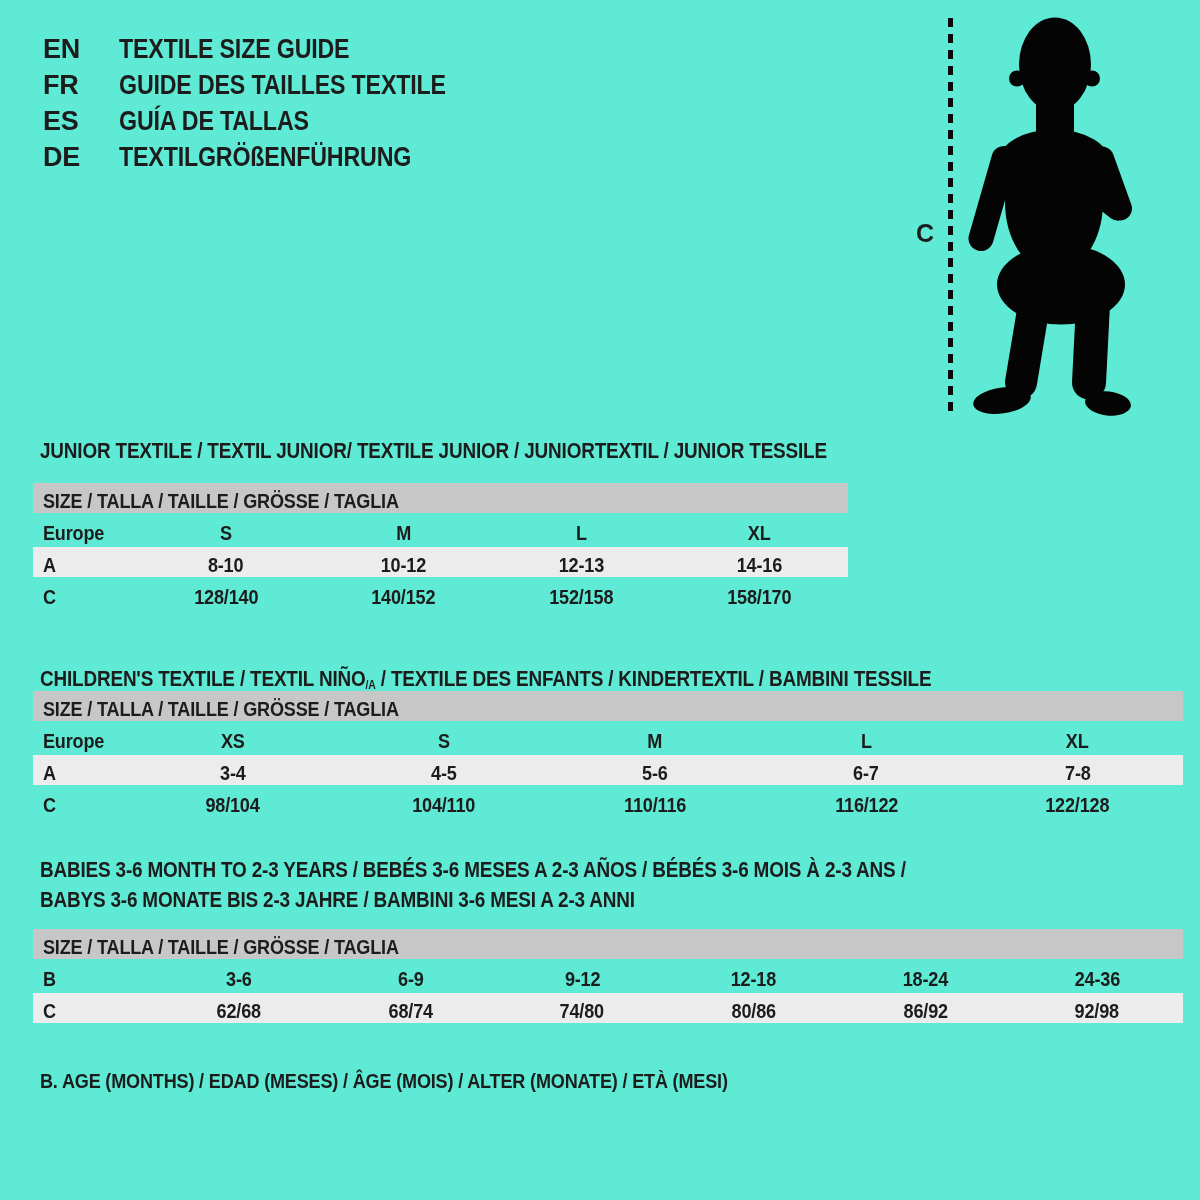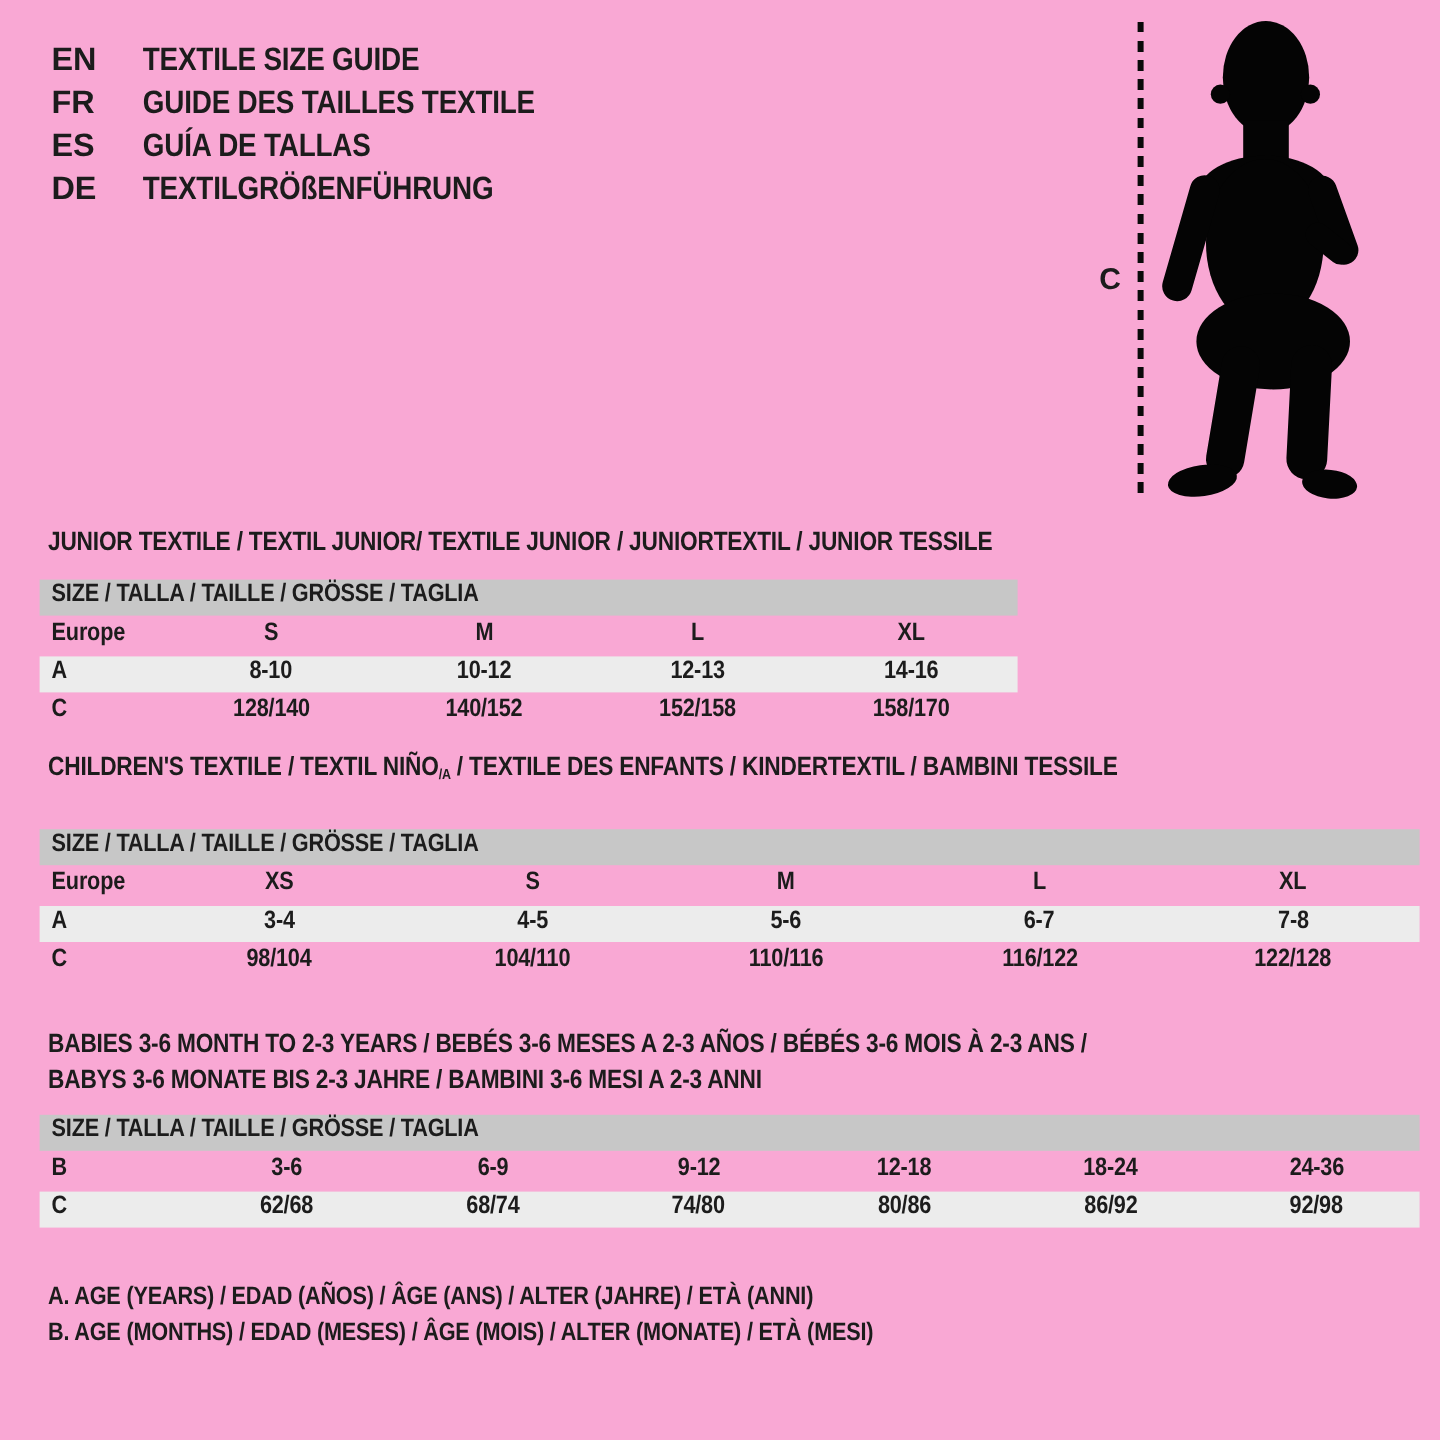--- a/index.html
+++ b/index.html
@@ -1,16 +1,16 @@
 <!DOCTYPE html>
 <html><head>
 <meta charset="utf-8">
 <style>
   html,body{margin:0;padding:0;background:#ffffff;}
-  #canvas{position:relative;width:1200px;height:1200px;background:#f9a8d4;overflow:hidden;
+  #canvas{position:relative;width:1200px;height:1200px;background:#5eead4;overflow:hidden;
           font-family:"Liberation Sans",sans-serif;font-weight:bold;color:#1c1c1c;
           letter-spacing:-0.2px;}
   
   .cl{display:inline-block;transform:scaleX(0.86);transform-origin:0 50%;white-space:nowrap;}
   .cx{display:inline-block;transform:scaleX(0.86);transform-origin:50% 50%;white-space:nowrap;}
   
   #lang-block{position:absolute;left:43px;top:31px;}
   .lang-row{display:flex;line-height:36px;font-size:27px;}
   .lang-code{width:76px;}
   
@@ -19,21 +19,21 @@
   #c-label{position:absolute;left:916px;top:219px;font-size:25px;}
   #silhouette{position:absolute;left:966px;top:16px;}
   
   .section-title{position:absolute;left:40px;font-size:22px;line-height:30px;}
   .sub{font-size:0.55em;position:relative;top:3px;}
   
   .stable{position:absolute;left:33px;}
   .t-junior{width:815px;}
   .t-children{width:1150px;}
   .t-babies{width:1150px;}
-  .trow{display:flex;align-items:flex-start;height:30px;margin-bottom:2px;font-size:21px;}
+  .trow{display:flex;align-items:flex-end;height:30px;margin-bottom:2px;font-size:21px;}
   .thead{background:#c7c7c7;}
   .stripe{background:#ececec;}
   .row-label{padding-left:10px;box-sizing:border-box;}
   .t-junior .row-label{width:104px;}
   .t-children .row-label{width:94px;}
   .t-babies .row-label{width:120px;}
   .cell{flex:1;text-align:center;}
   
   #legend{position:absolute;left:40px;top:1066px;font-size:21px;line-height:30px;}
 </style>
@@ -105,21 +105,21 @@
     </div>
     <div class="trow">
       <span class="row-label"><span class="cl">C</span></span>
       <span class="cell"><span class="cx">128/140</span></span>
       <span class="cell"><span class="cx">140/152</span></span>
       <span class="cell"><span class="cx">152/158</span></span>
       <span class="cell"><span class="cx">158/170</span></span>
     </div>
   </div>
 
-  <div class="section-title" style="top:624px;">
+  <div class="section-title" style="top:664px;">
     <span class="cl"><span>CHILDREN'S TEXTILE / TEXTIL NIÑO</span><span class="sub">/A</span><span> / TEXTILE DES ENFANTS / KINDERTEXTIL / BAMBINI TESSILE</span></span>
   </div>
   <div class="stable t-children" style="top:691px;">
     <div class="trow thead">
       <span class="row-label" style="width:auto;"><span class="cl">SIZE / TALLA / TAILLE / GRÖSSE / TAGLIA</span></span>
     </div>
     <div class="trow">
       <span class="row-label"><span class="cl">Europe</span></span>
       <span class="cell"><span class="cx">XS</span></span>
       <span class="cell"><span class="cx">S</span></span>
@@ -167,17 +167,16 @@
       <span class="cell"><span class="cx">62/68</span></span>
       <span class="cell"><span class="cx">68/74</span></span>
       <span class="cell"><span class="cx">74/80</span></span>
       <span class="cell"><span class="cx">80/86</span></span>
       <span class="cell"><span class="cx">86/92</span></span>
       <span class="cell"><span class="cx">92/98</span></span>
     </div>
   </div>
 
   <div id="legend">
-    <div><span class="cl">A. AGE (YEARS) / EDAD (AÑOS) / ÂGE (ANS) / ALTER (JAHRE) / ETÀ (ANNI)</span></div>
     <div><span class="cl">B. AGE (MONTHS) / EDAD (MESES) / ÂGE (MOIS) / ALTER (MONATE) / ETÀ (MESI)</span></div>
   </div>
 
 </div>
 
 </body></html>

